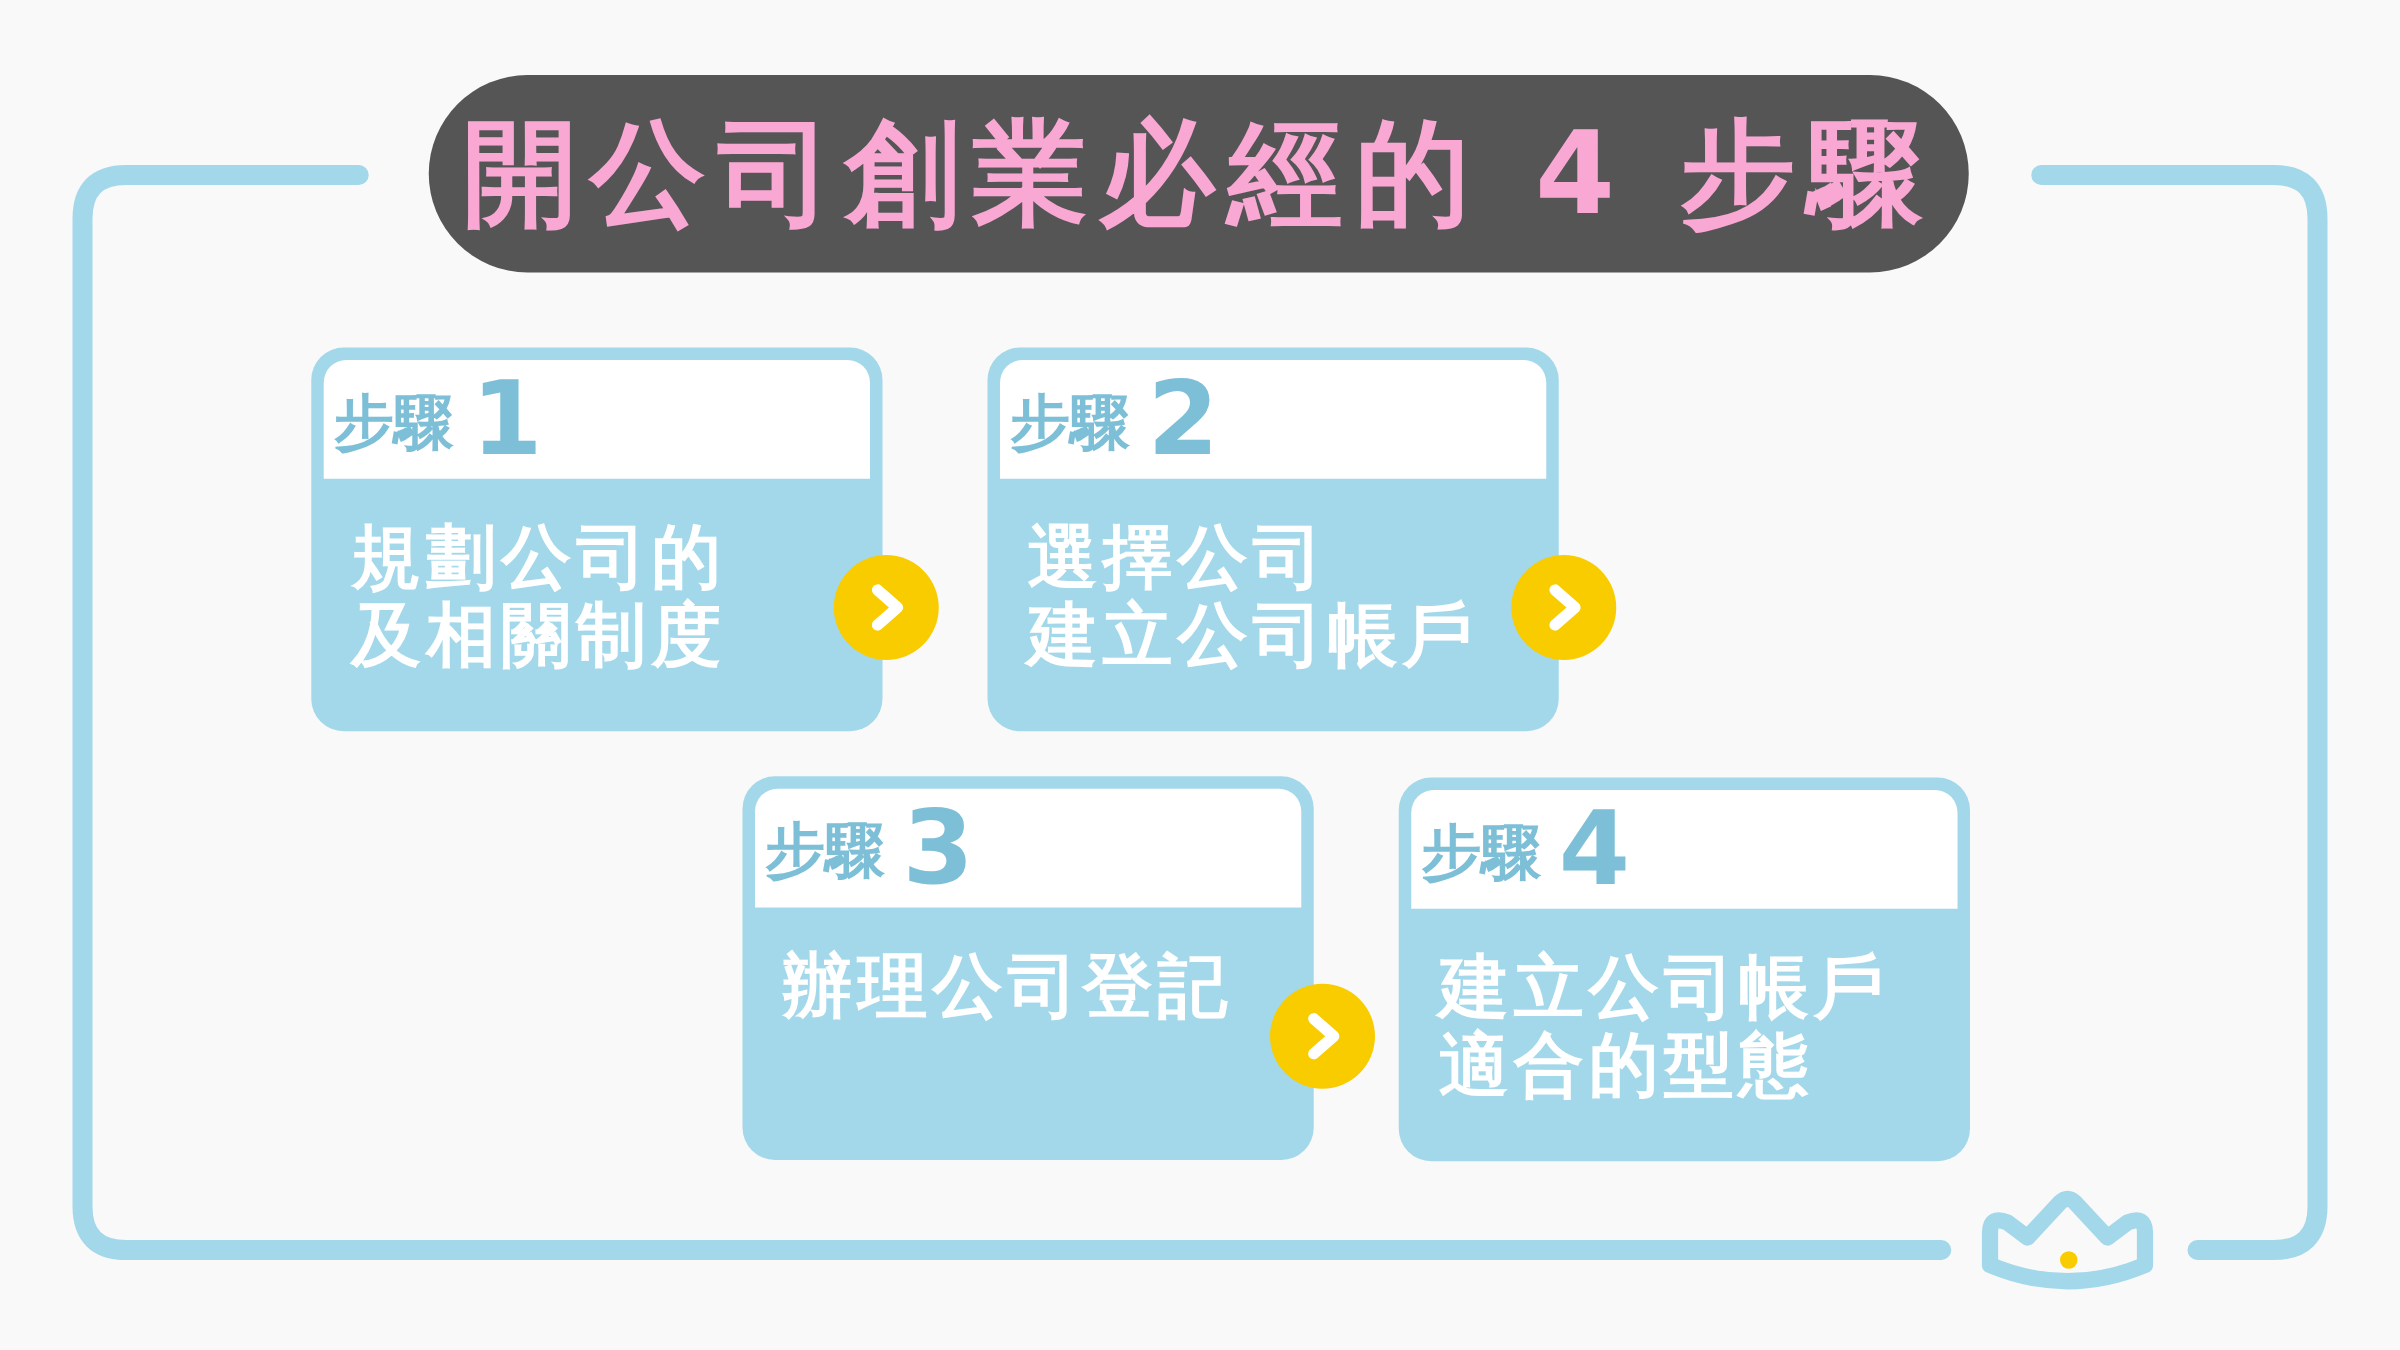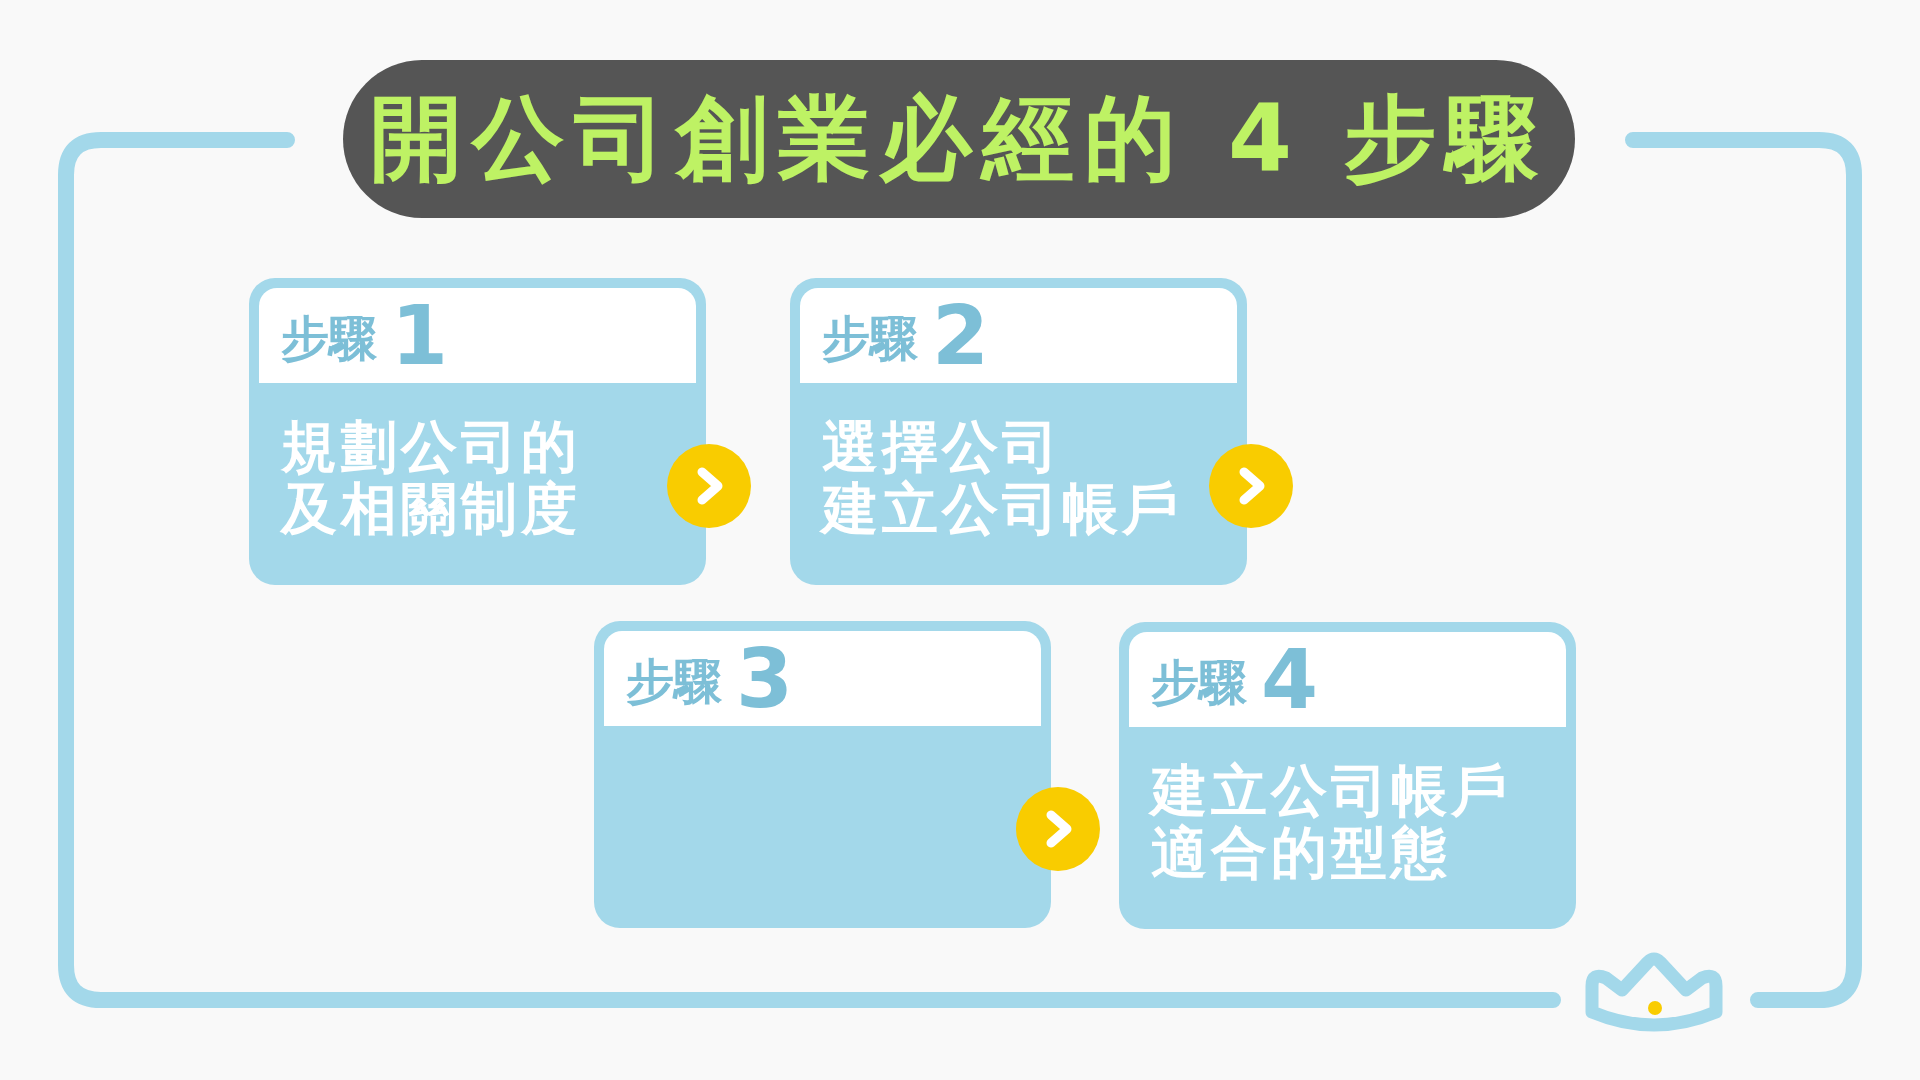--- a/index.html
+++ b/index.html
@@ -28,21 +28,21 @@
     width: 1232px;
     height: 158px;
     background: #555555;
     border-radius: 79px;
     display: flex;
     align-items: center;
     justify-content: center;
     box-sizing: border-box;
   }
   .title-text {
-    color: #bef264;
+    color: #f9a8d4;
     font-weight: bold;
     font-size: 92px;
     letter-spacing: 10px;
     line-height: 1;
     white-space: nowrap;
   }
   .card {
     position: absolute;
     width: 457px;
     height: 307px;
@@ -53,21 +53,21 @@
   .card-head {
     position: absolute;
     left: 10px;
     right: 10px;
     top: 10px;
     height: 95px;
     background: #ffffff;
     border-radius: 18px 18px 0 0;
     display: flex;
     align-items: center;
-    padding-left: 22px;
+    padding-left: 8px;
     box-sizing: border-box;
   }
   .step-word {
     color: #7dbfd7;
     font-weight: bold;
     font-size: 48px;
     line-height: 1;
     margin-top: 4px;
   }
   .step-num {
@@ -160,20 +160,21 @@
       <polyline points="15,8 31,22 15,36" fill="none" stroke="#ffffff" stroke-width="9" stroke-linecap="round" stroke-linejoin="round"></polyline>
     </svg>
   </div>
 
   <div class="card" style="left:594px; top:621px;">
     <div class="card-head">
       <span class="step-word">步驟</span>
       <span class="step-num">3</span>
     </div>
     <div class="card-body">
+      <span>辦理公司登記</span>
     </div>
   </div>
   <div class="arrow-btn" style="left:1016px; top:787px;">
     <svg viewBox="0 0 44 44">
       <polyline points="15,8 31,22 15,36" fill="none" stroke="#ffffff" stroke-width="9" stroke-linecap="round" stroke-linejoin="round"></polyline>
     </svg>
   </div>
 
   <div class="card" style="left:1119px; top:622px;">
     <div class="card-head">

